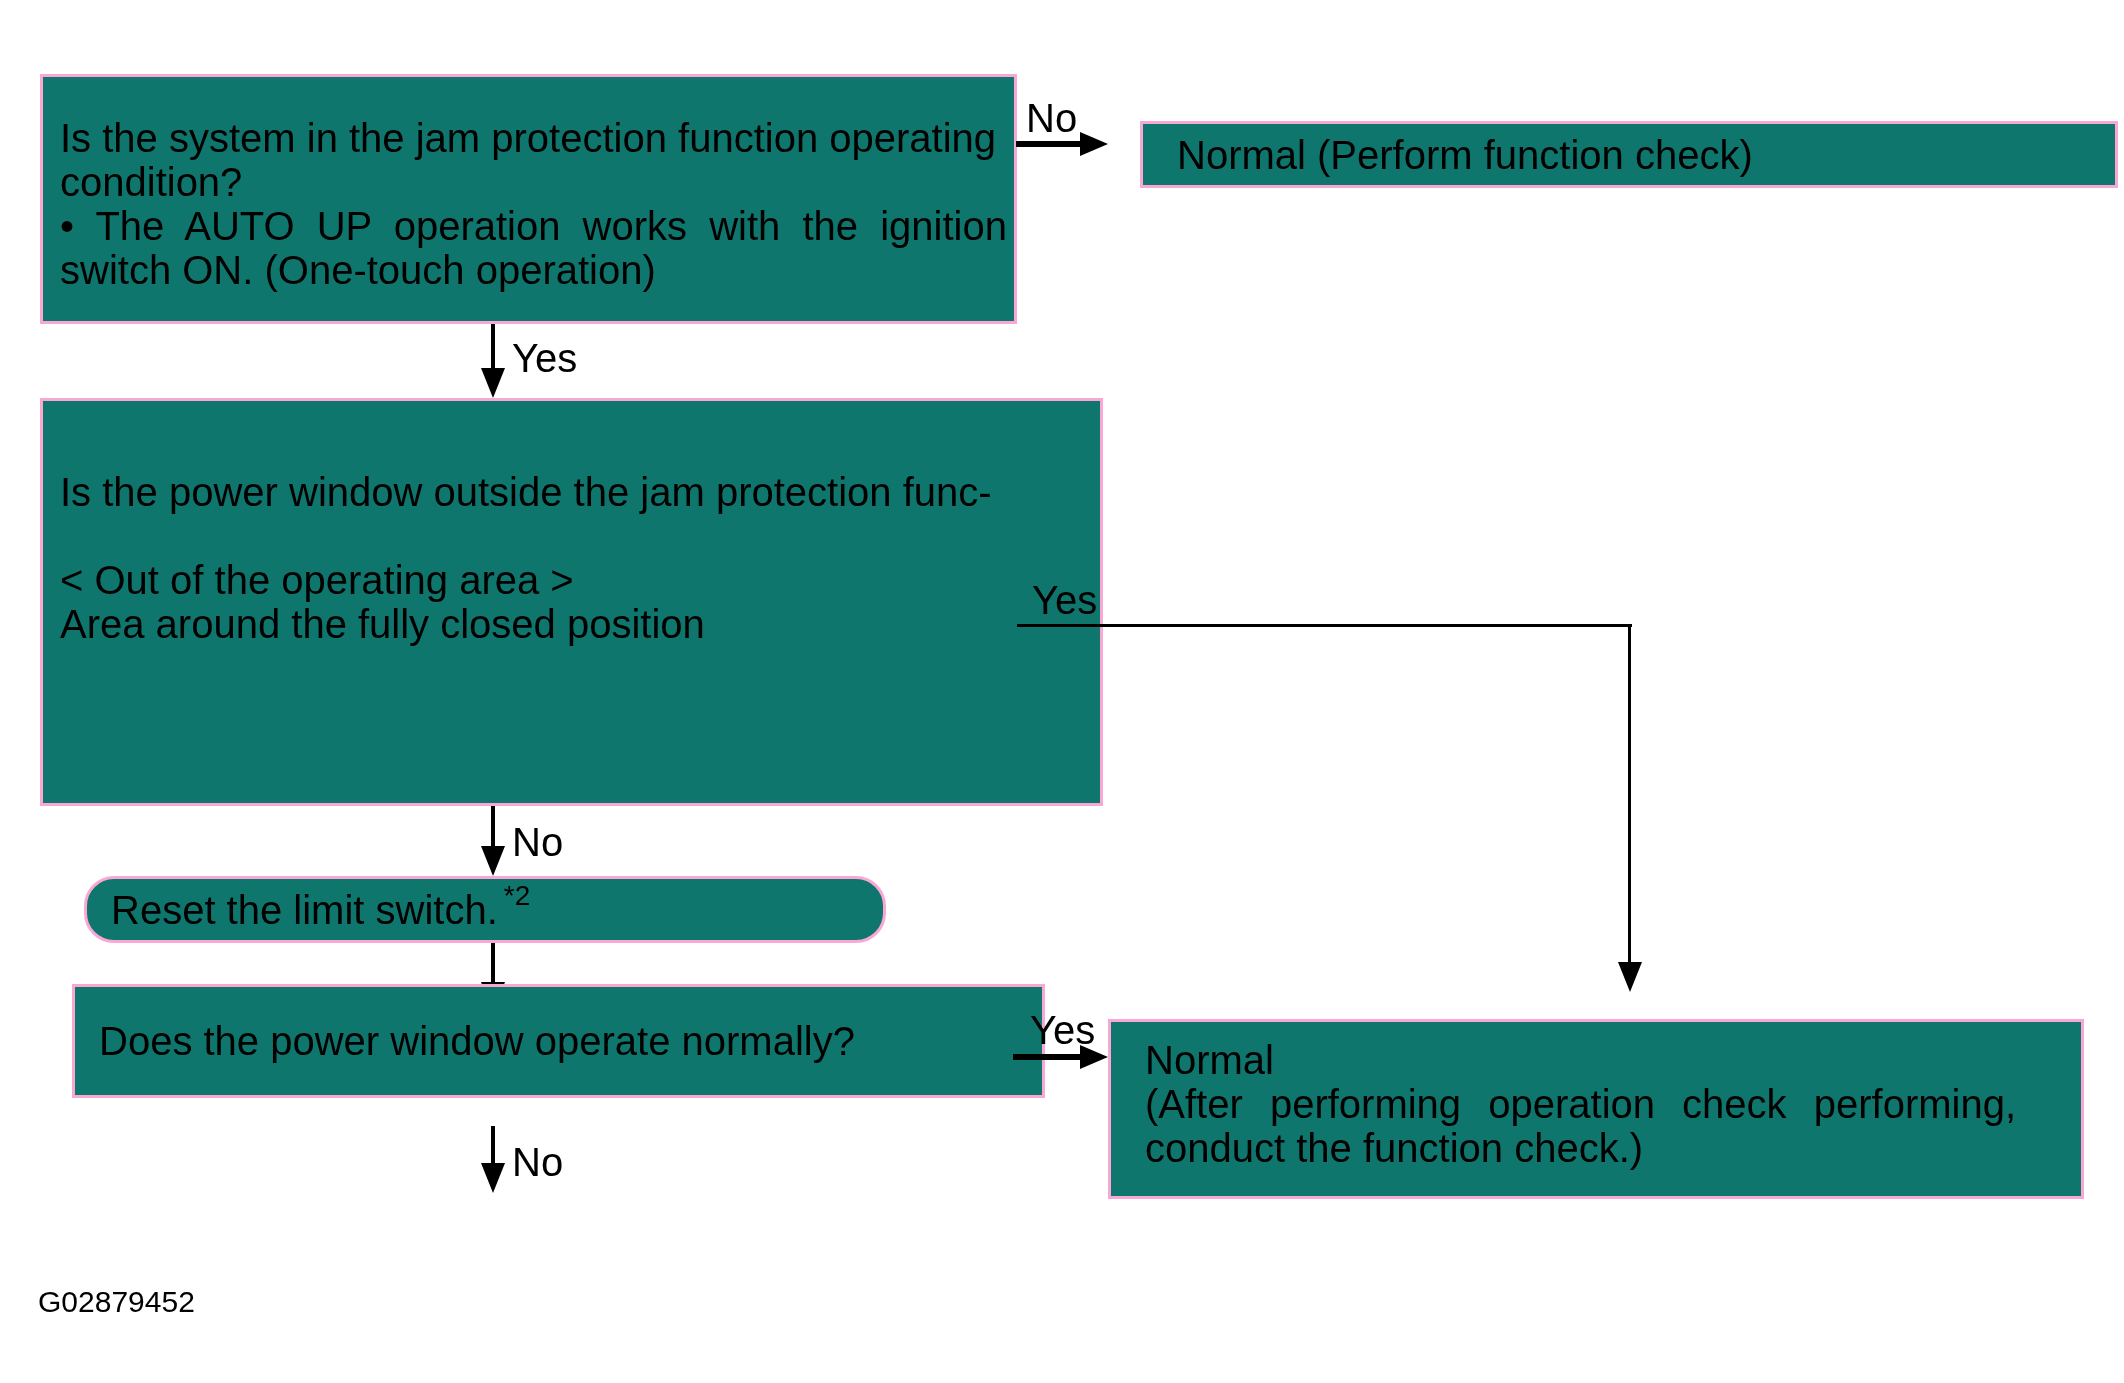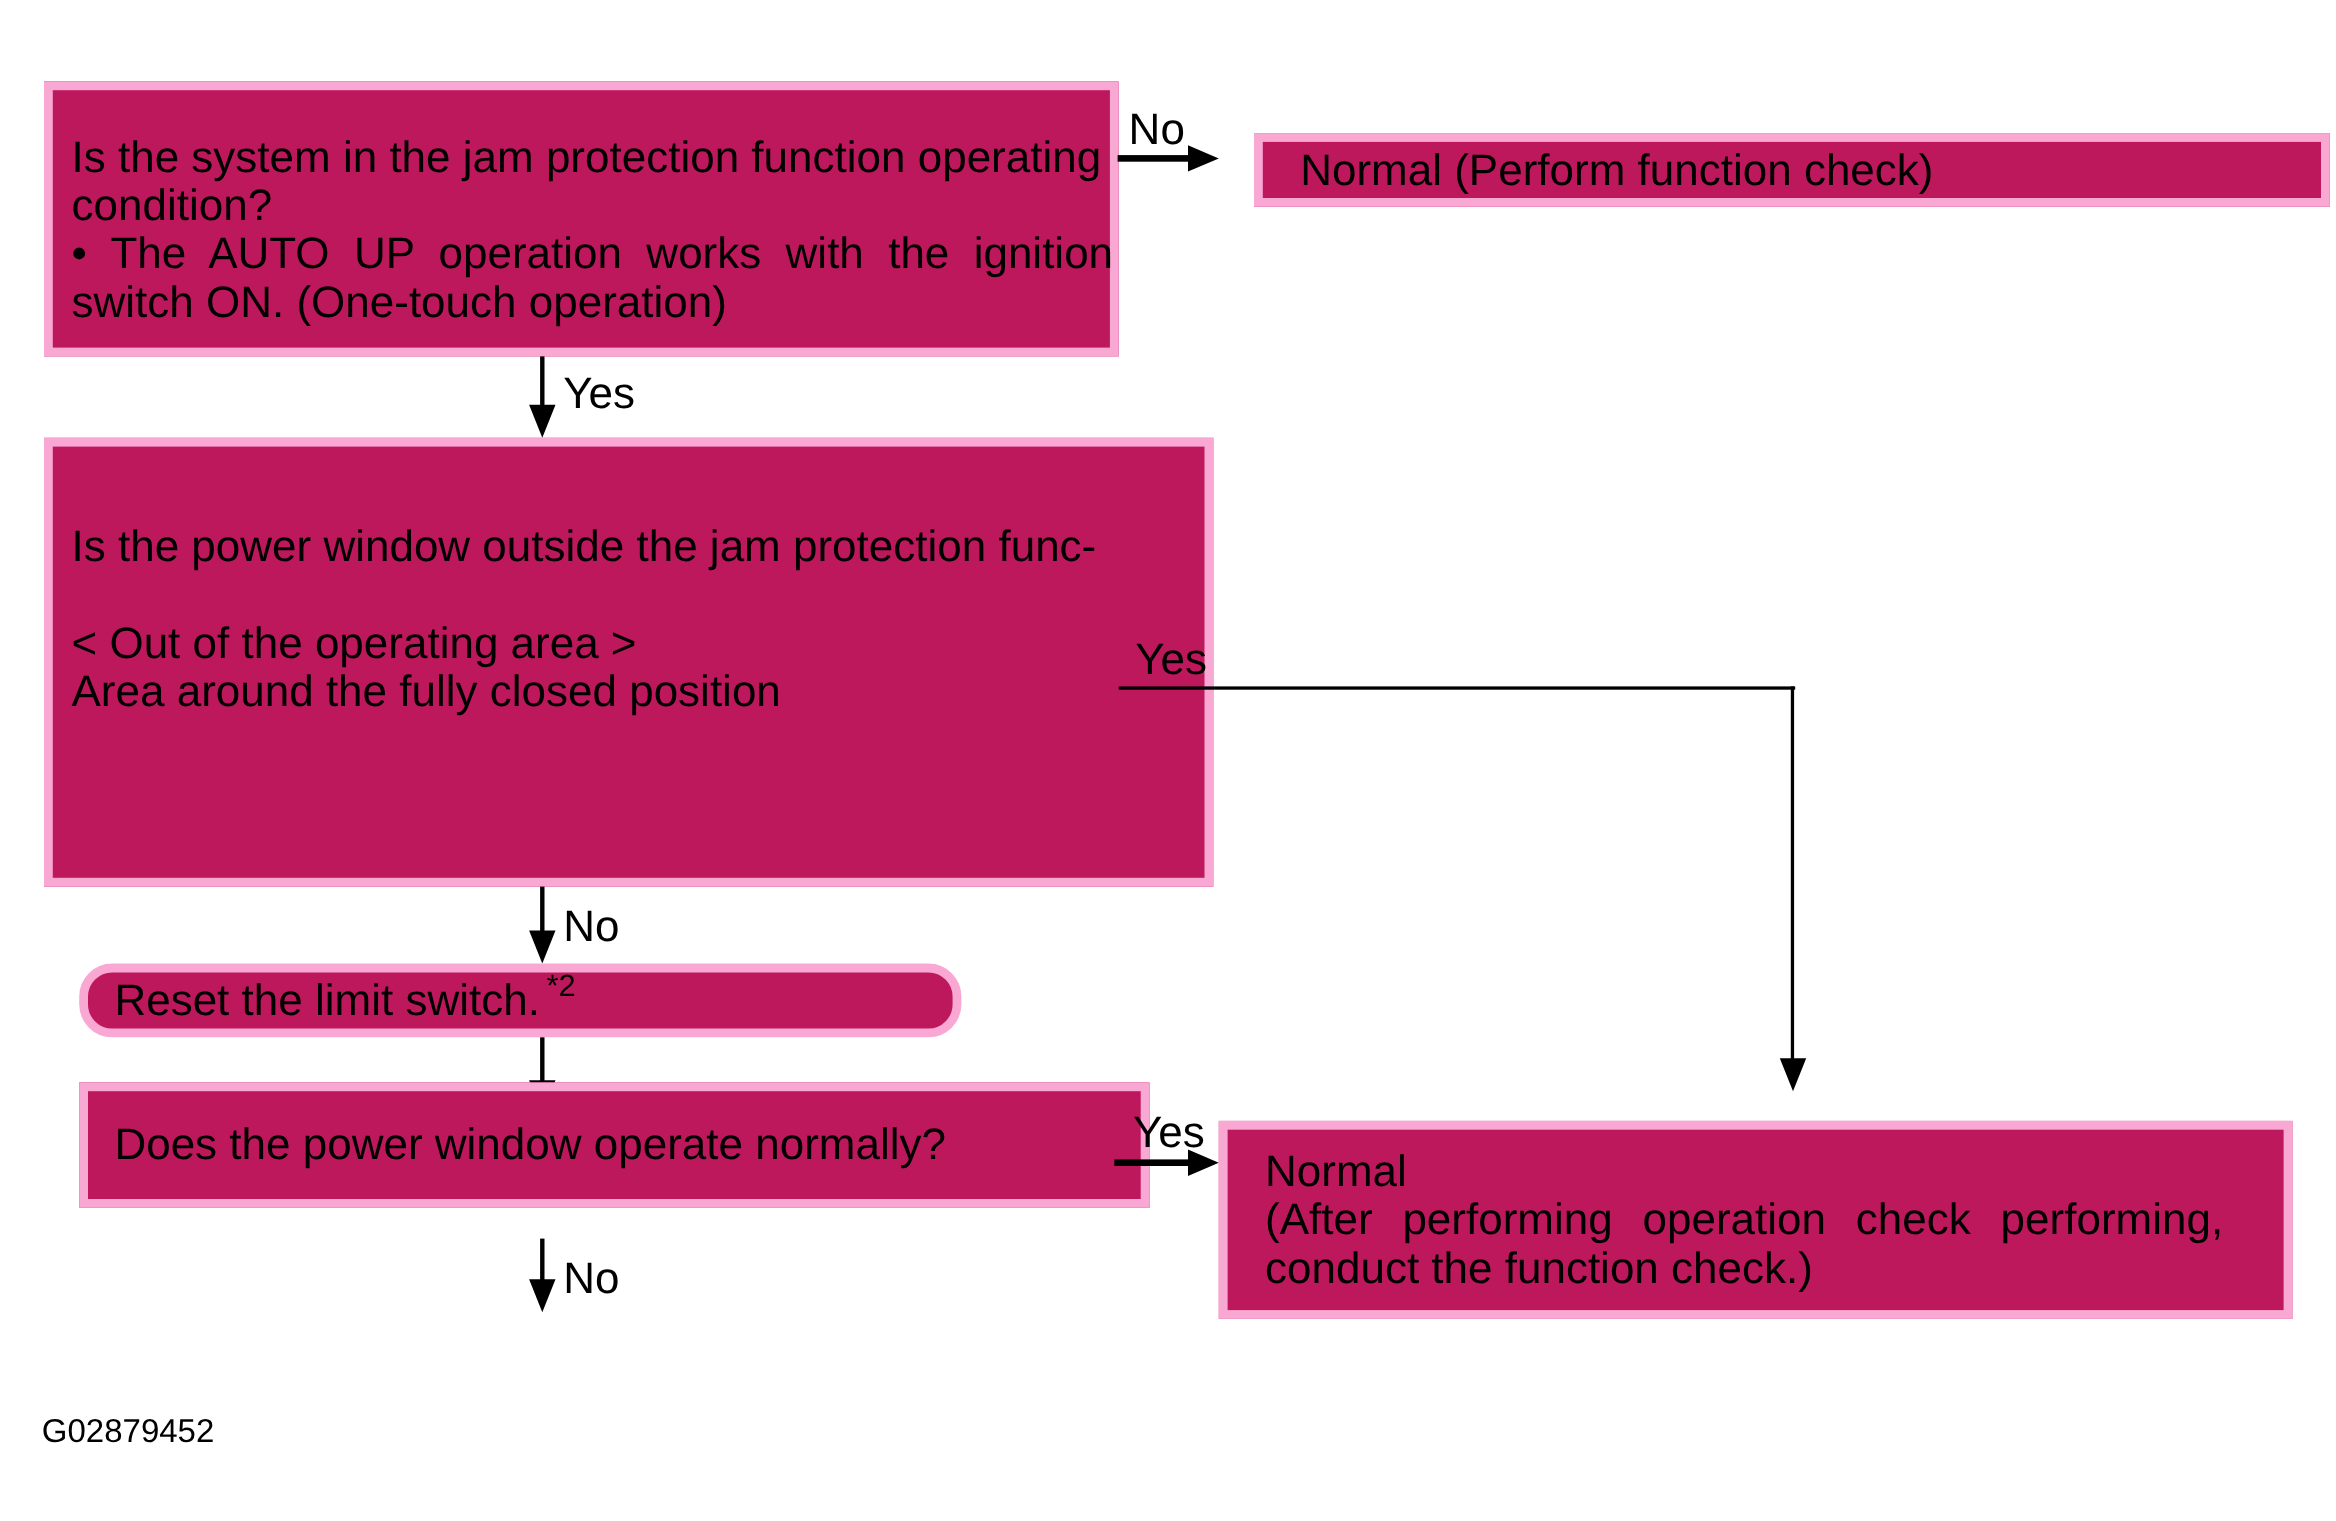--- a/index.html
+++ b/index.html
@@ -8,22 +8,22 @@
     position: relative;
     width: 2124px;
     height: 1383px;
     background: #ffffff;
     color: #000000;
     font-family: "Liberation Sans", sans-serif;
     overflow: hidden;
   }
   .box {
     position: absolute;
-    border: 8px solid #f9a8d4;
-    background: #be185d;
+    border: 3px solid #f9a8d4;
+    background: #0f766e;
   }
   .txt { font-size: 40px; line-height: 44px; white-space: nowrap; }
   .tline { height: 44px; }
   .vcenter { display: flex; align-items: center; margin-left: 32px; }
   .wide1 { word-spacing: 11px; }   
   .wide2 { word-spacing: 16px; }   
 
   
   .pad-q1 { padding: 39px 18px 0 17px; }
   .pad-q2 { padding: 69px 18px 0 17px; }
@@ -92,21 +92,21 @@
 
   <div class="edge-label" style="left:1032px; top:578px;">Yes</div>
   <div class="hline-thin" style="left:1017px; top:624px; width:615px;"></div>
   <div class="vline-thin" style="left:1628px; top:624px; height:340px;"></div>
   <div class="arrow-down" style="left:1618px; top:962px;"></div>
 
   <div class="vline" style="left:491px; top:806px; height:44px;"></div>
   <div class="arrow-down" style="left:481px; top:846px;"></div>
   <div class="edge-label" style="left:512px; top:820px;">No</div>
 
-  <div class="box txt vcenter pad-left24" style="left:40px; top:876px; width:802px; height:67px;border-radius:30px;">
+  <div class="box txt vcenter pad-left24" style="left:52px; top:876px; width:802px; height:67px;border-radius:30px;">
     <span>Reset the limit switch.</span>
     <sup class="noteref">*2</sup>
   </div>
 
   <div class="vline" style="left:491px; top:943px; height:41px;"></div>
   <div class="arrow-down" style="left:481px; top:982px;"></div>
 
   <div class="box txt vcenter pad-left24" style="left:40px; top:984px; width:973px; height:114px;">
     <span>Does the power window operate normally?</span>
   </div>

